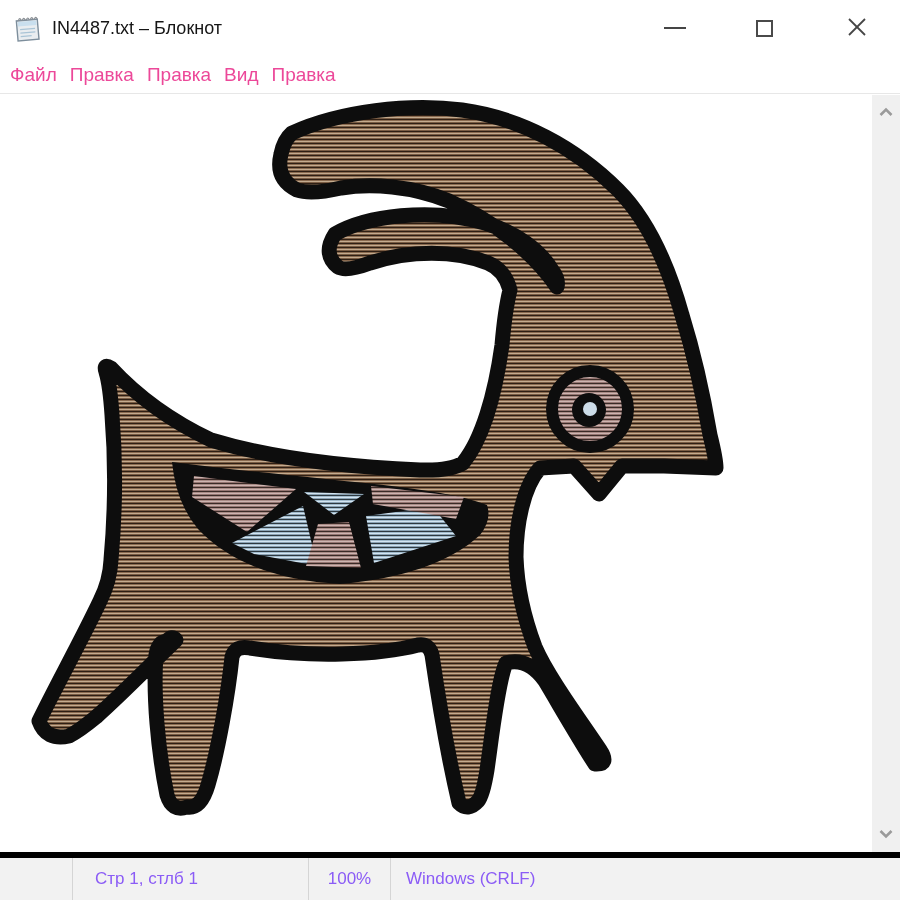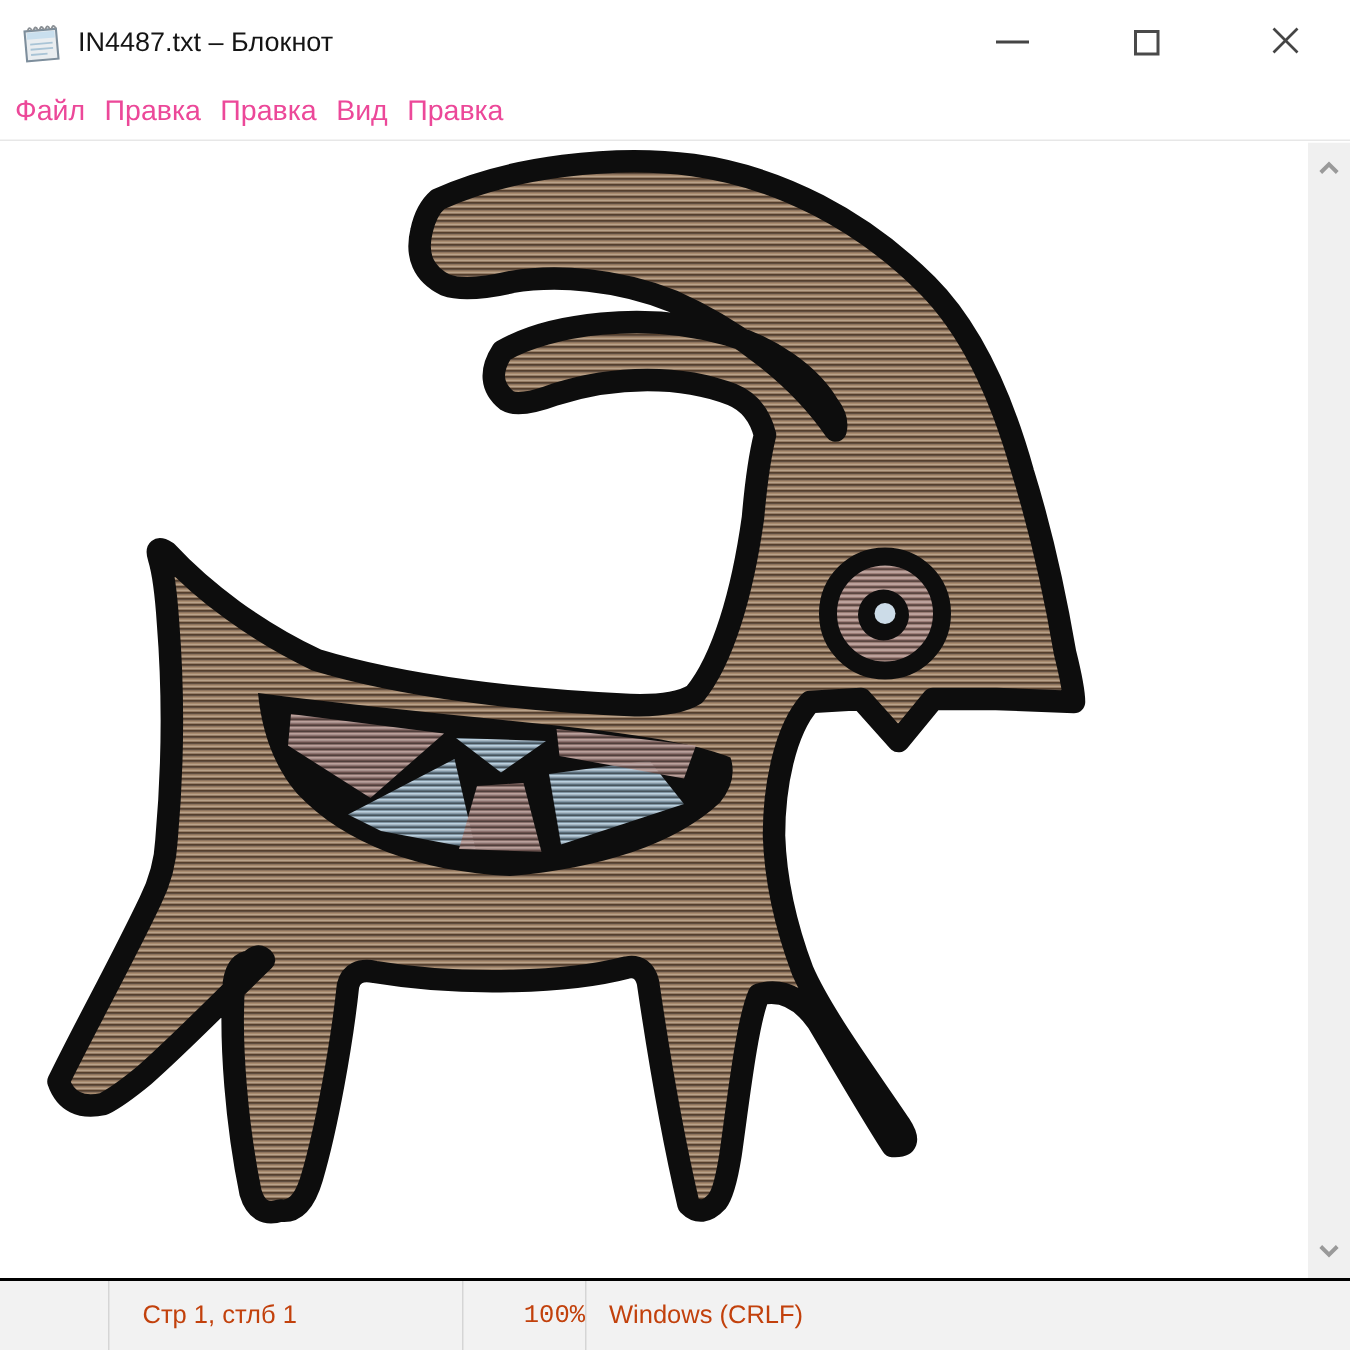--- a/index.html
+++ b/index.html
@@ -28,26 +28,26 @@
   .figure-svg{position:absolute;left:0;top:0;}
 
   
   .scrollbar{position:absolute;right:0;top:0;width:28px;height:757px;background:#f0f0f0;}
   .chev{position:absolute;left:7px;width:13px;height:13px;}
   .chev svg{display:block;}
   .chev-up{top:12px;} .chev-down{bottom:10px;}
 
   
   .statusbar{position:absolute;left:0;top:852px;width:900px;height:48px;background:#f2f2f2;
-             border-top:2px solid #000000;box-sizing:border-box;display:flex;font-size:17px;color:#c2410c;}
+             border-top:6px solid #000000;box-sizing:border-box;display:flex;font-size:17px;color:#8b5cf6;}
   .cell{height:100%;display:flex;align-items:center;box-sizing:border-box;white-space:nowrap;}
   .cell + .cell{border-left:1px solid #d5d5d5;}
   .cell-0{width:72px;}
   .cell-1{width:236px;padding-left:22px;}
-  .cell-2{width:82px;justify-content:flex-end;font-family:Liberation Mono, monospace;}
+  .cell-2{width:82px;justify-content:center;}
   .cell-3{width:280px;padding-left:15px;text-align:right;}
   .cell-4{width:230px;padding-left:20px;position:relative;}
   .grip{position:absolute;right:5px;bottom:5px;width:16px;height:16px;}
   .grip i{position:absolute;width:4px;height:4px;background:#a3a3a3;}
   .g1{right:0;bottom:12px;} .g2{right:6px;bottom:6px;} .g3{right:0;bottom:6px;}
   .g4{right:12px;bottom:0;} .g5{right:6px;bottom:0;} .g6{right:0;bottom:0;}
 </style>
 </head>
 <body>
 

